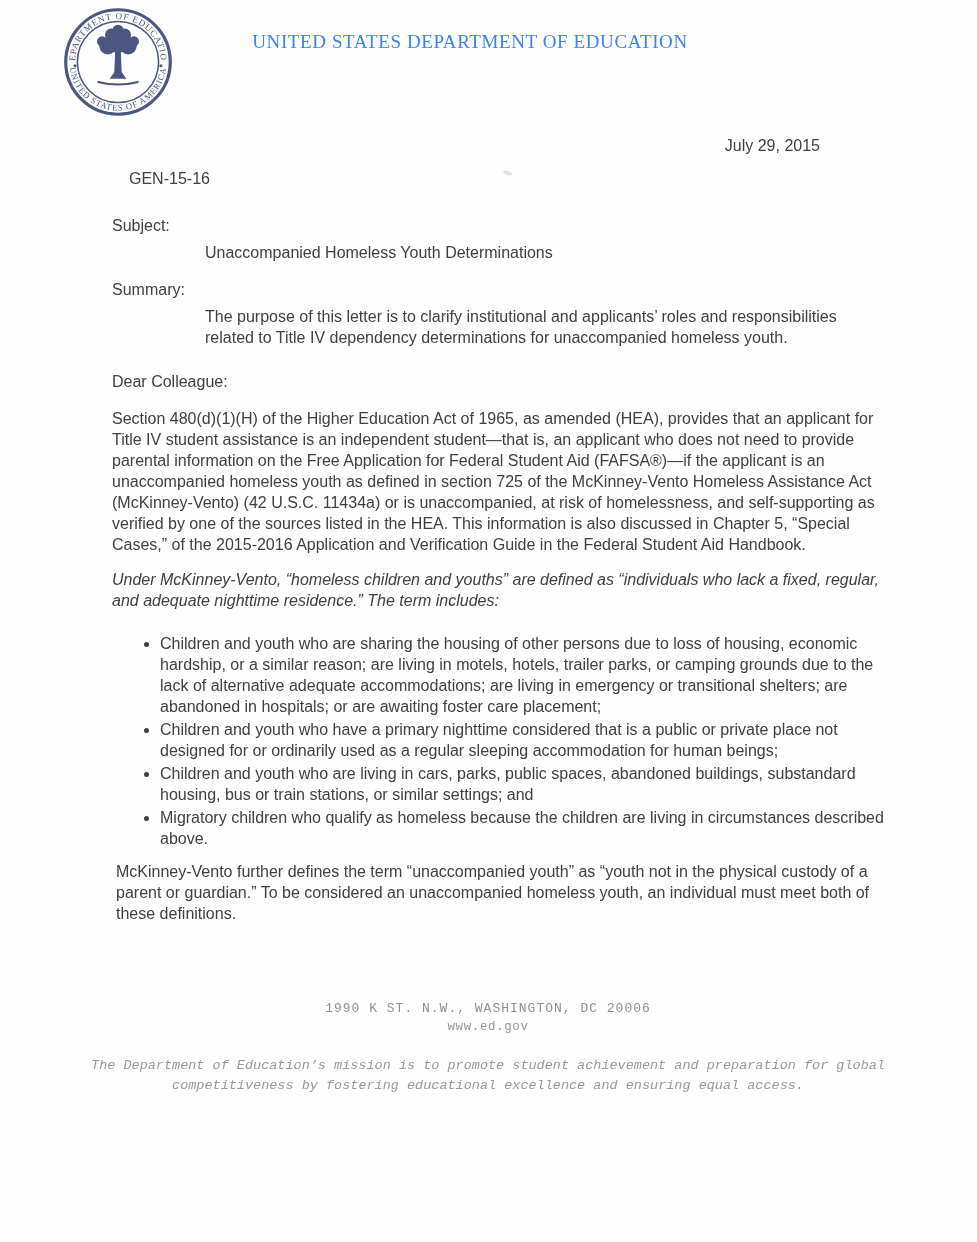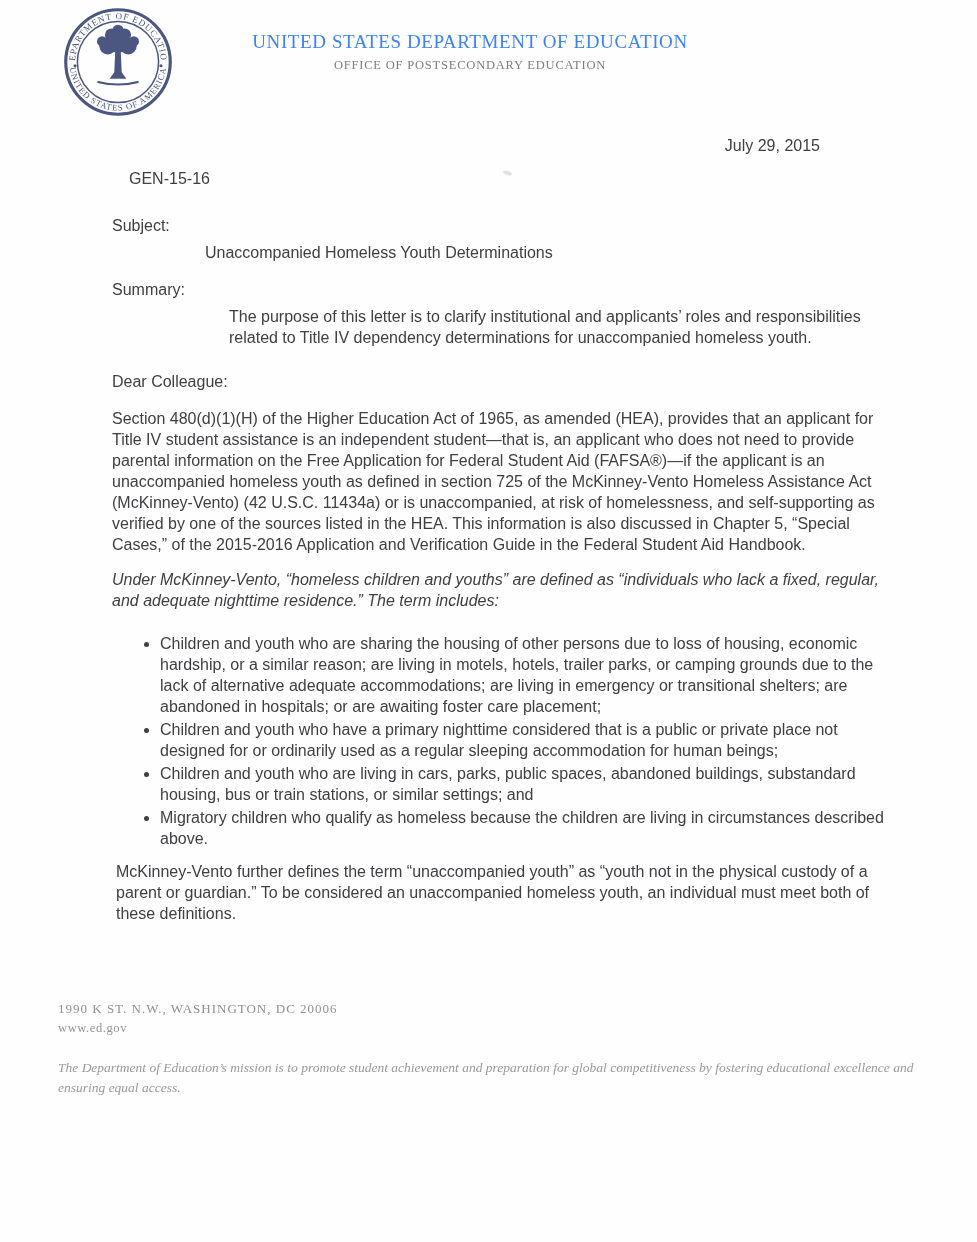--- a/index.html
+++ b/index.html
@@ -24,36 +24,36 @@
   .date-line{
     position:absolute;left:120px;top:137px;width:700px;text-align:right;
     font-size:16px;color:#3e4043;
   }
   .body-block{
     position:absolute;left:112px;top:168px;width:772px;
     font-size:16px;line-height:21px;
   }
   .gen-id{margin:0 0 26px 17px;}
   .kv-row{display:flex;margin:0 0 16px 0;}
-  .kv-row.summary{margin-bottom:23px;gap:24px;}
+  .kv-row.summary{margin-bottom:23px;}
   .kv-label{flex:0 0 93px;}
   .kv-value{flex:1;margin-top:27px;}
   .salutation{margin:0 0 16px 0;}
   .para{margin:0 0 14px 0;}
   .para.pre-list{margin-bottom:22px;font-style:italic;}
   ul.term-list{margin:0 0 12px 0;padding:0 0 0 48px;list-style:disc;}
   ul.term-list li{margin:0 0 2px 0;width:724px;}
   .closing-para{margin:4px;}
   
   .scan-artifact{position:absolute;left:503px;top:171px;width:9px;height:4px;
     background:#c9c9c9;opacity:.55;border-radius:50%;transform:rotate(18deg);}
   
   .footer{
-    position:absolute;left:58px;top:1001px;width:860px;
-    font-family:Liberation Serif, serif;
+    position:absolute;left:58px;top:1001px;width:860px;text-align:center;
+    font-family:Liberation Mono, monospace;
   }
   .addr-line{font-size:13px;letter-spacing:1px;color:#8e9094;}
   .site-line{font-size:12.5px;letter-spacing:.6px;color:#939598;margin-top:4px;}
   .mission-line{
     font-size:13.5px;font-style:italic;color:#97999c;margin-top:22px;line-height:20px;
   }
 </style>
 </head>
 <body>
 
@@ -83,21 +83,20 @@
       <circle cx="60" cy="26" r="6"></circle>
       <circle cx="43" cy="38" r="5.5"></circle>
       <circle cx="77" cy="38" r="5.5"></circle>
       <path d="M 57,49 L 56,71 L 51,78 L 69,78 L 64,71 L 63,49 Z"></path>
       <path d="M 38,80 Q 60,86 82,80 L 82,82.5 Q 60,88 38,82.5 Z"></path>
     </g>
   </svg>
 
   <div class="header-text">
     <div class="agency-line">UNITED STATES DEPARTMENT OF EDUCATION</div>
-    <div class="office-line">OFFICE OF POSTSECONDARY EDUCATION</div>
   </div>
 
   <div class="date-line">July 29, 2015</div>
 
   <div class="scan-artifact"></div>
 
   <div class="body-block">
     <p class="gen-id">GEN-15-16</p>
 
     <div class="kv-row">

